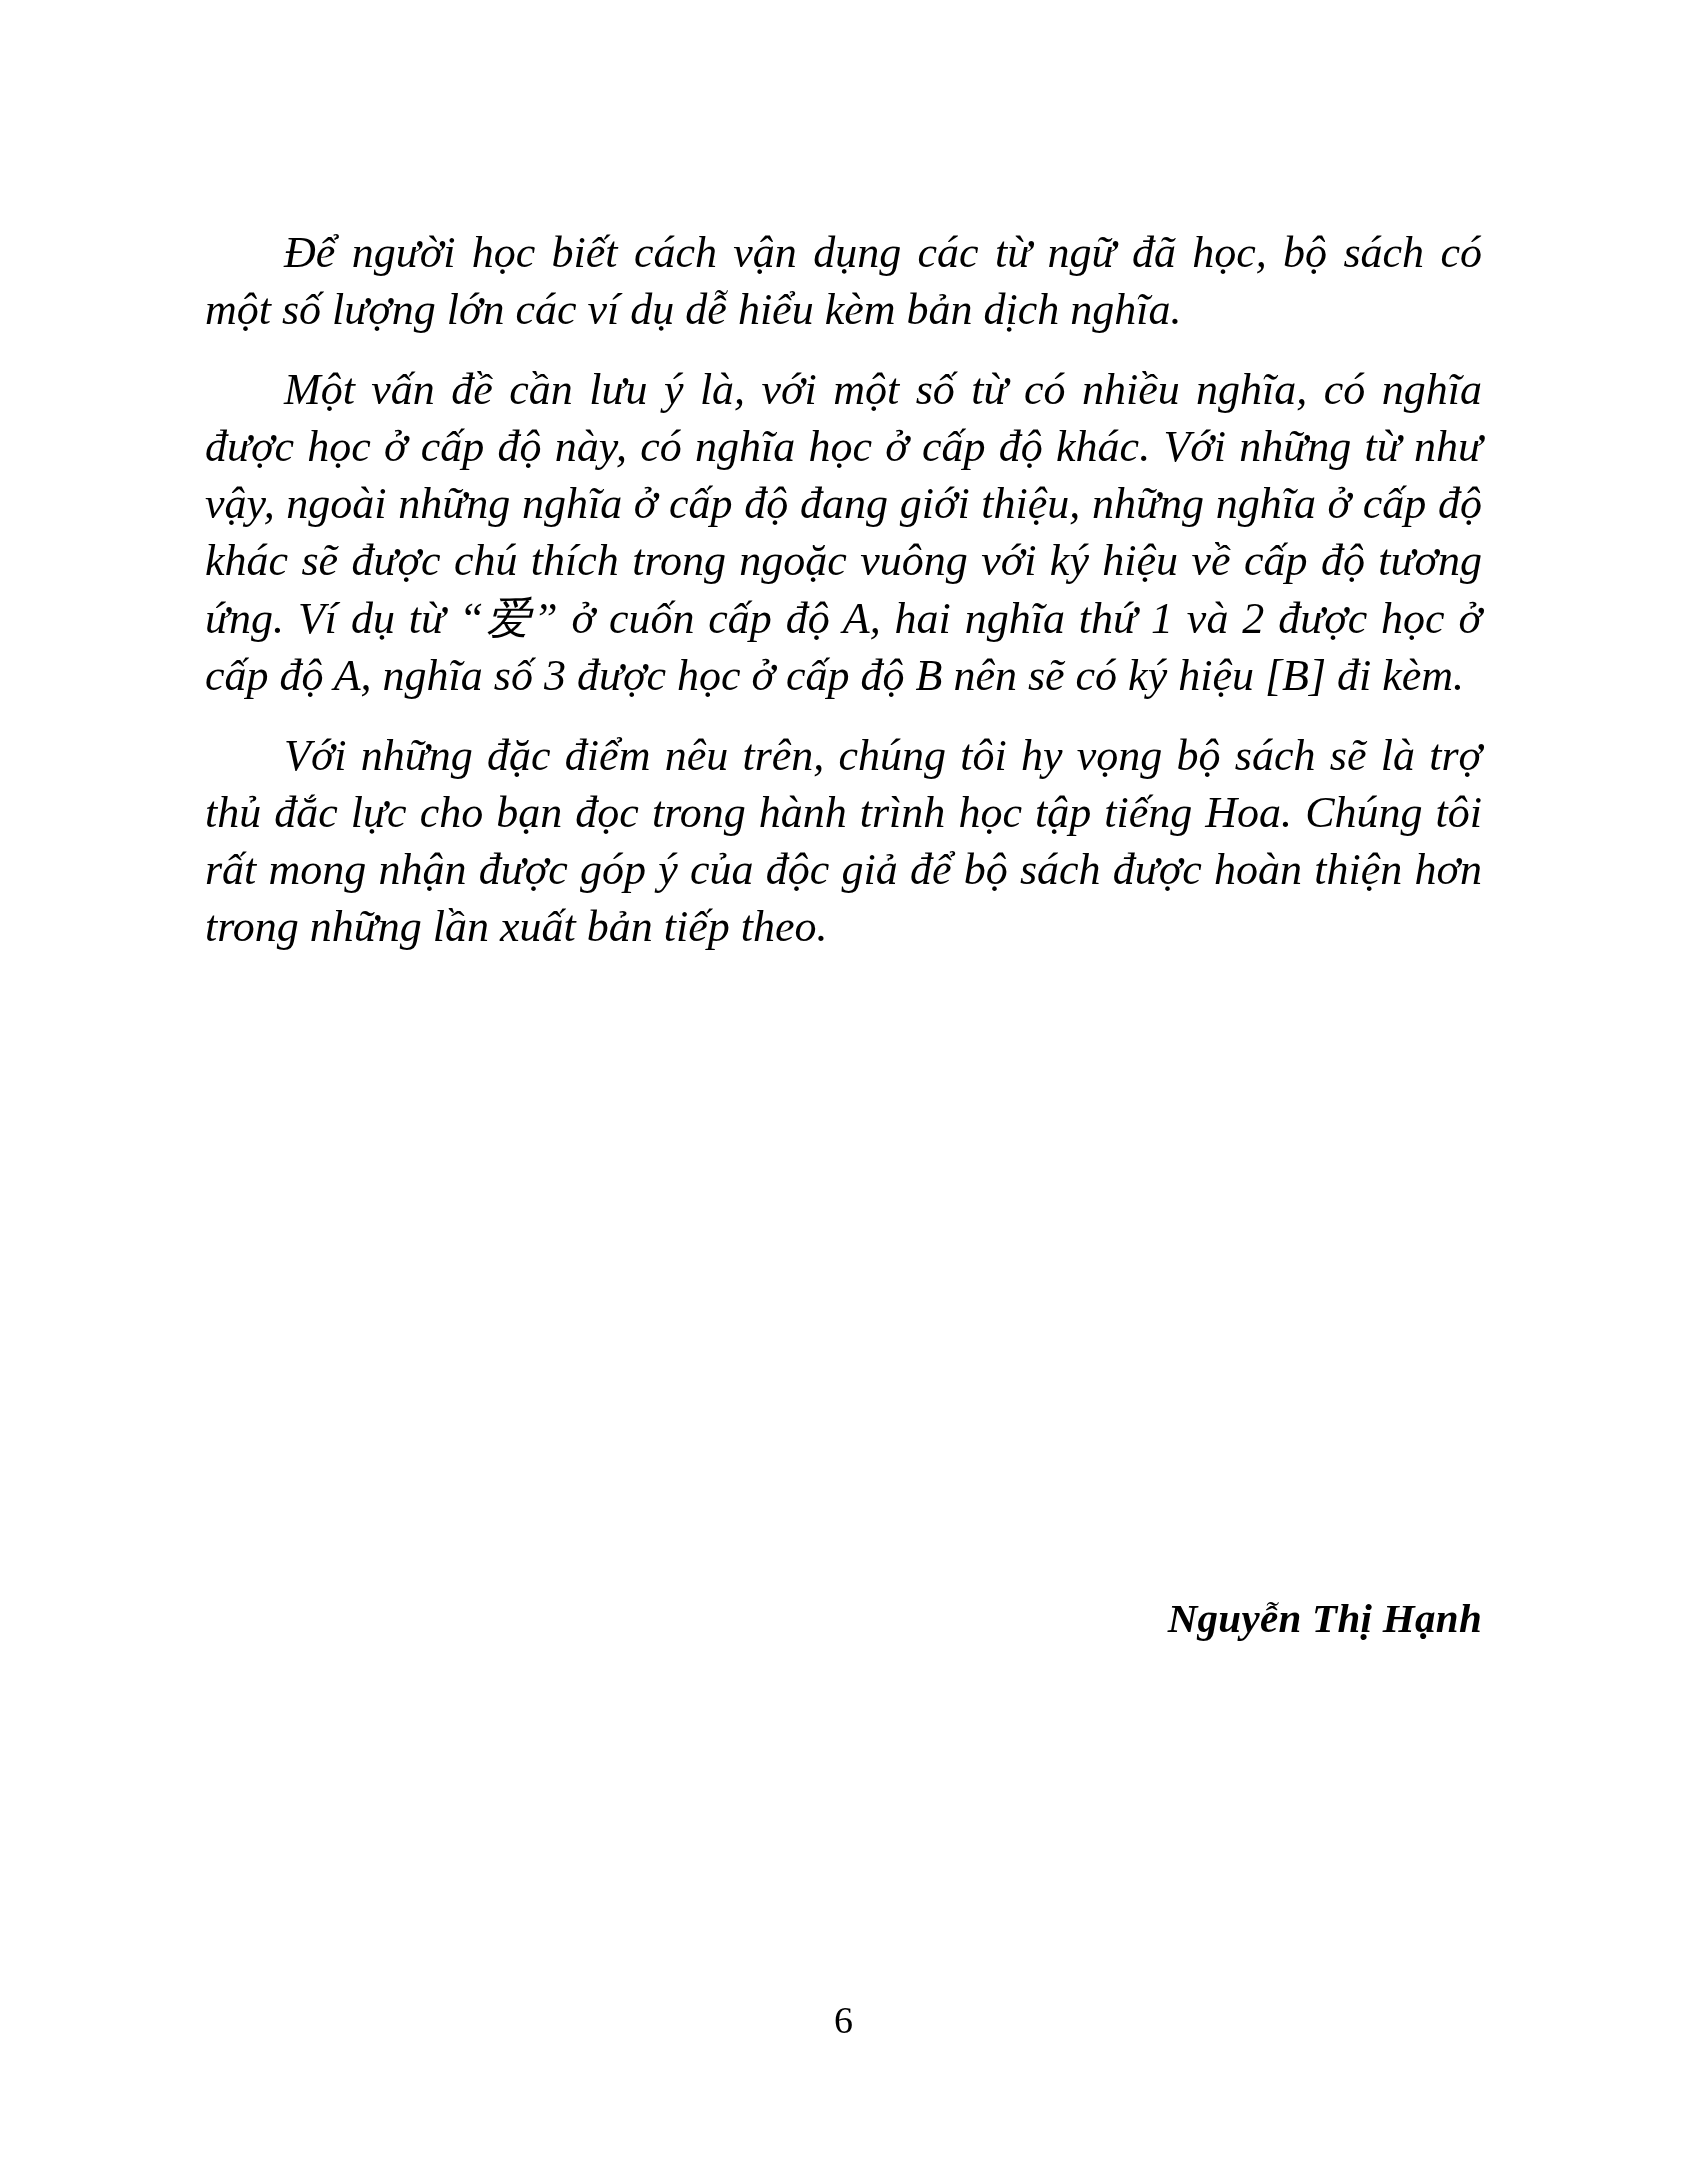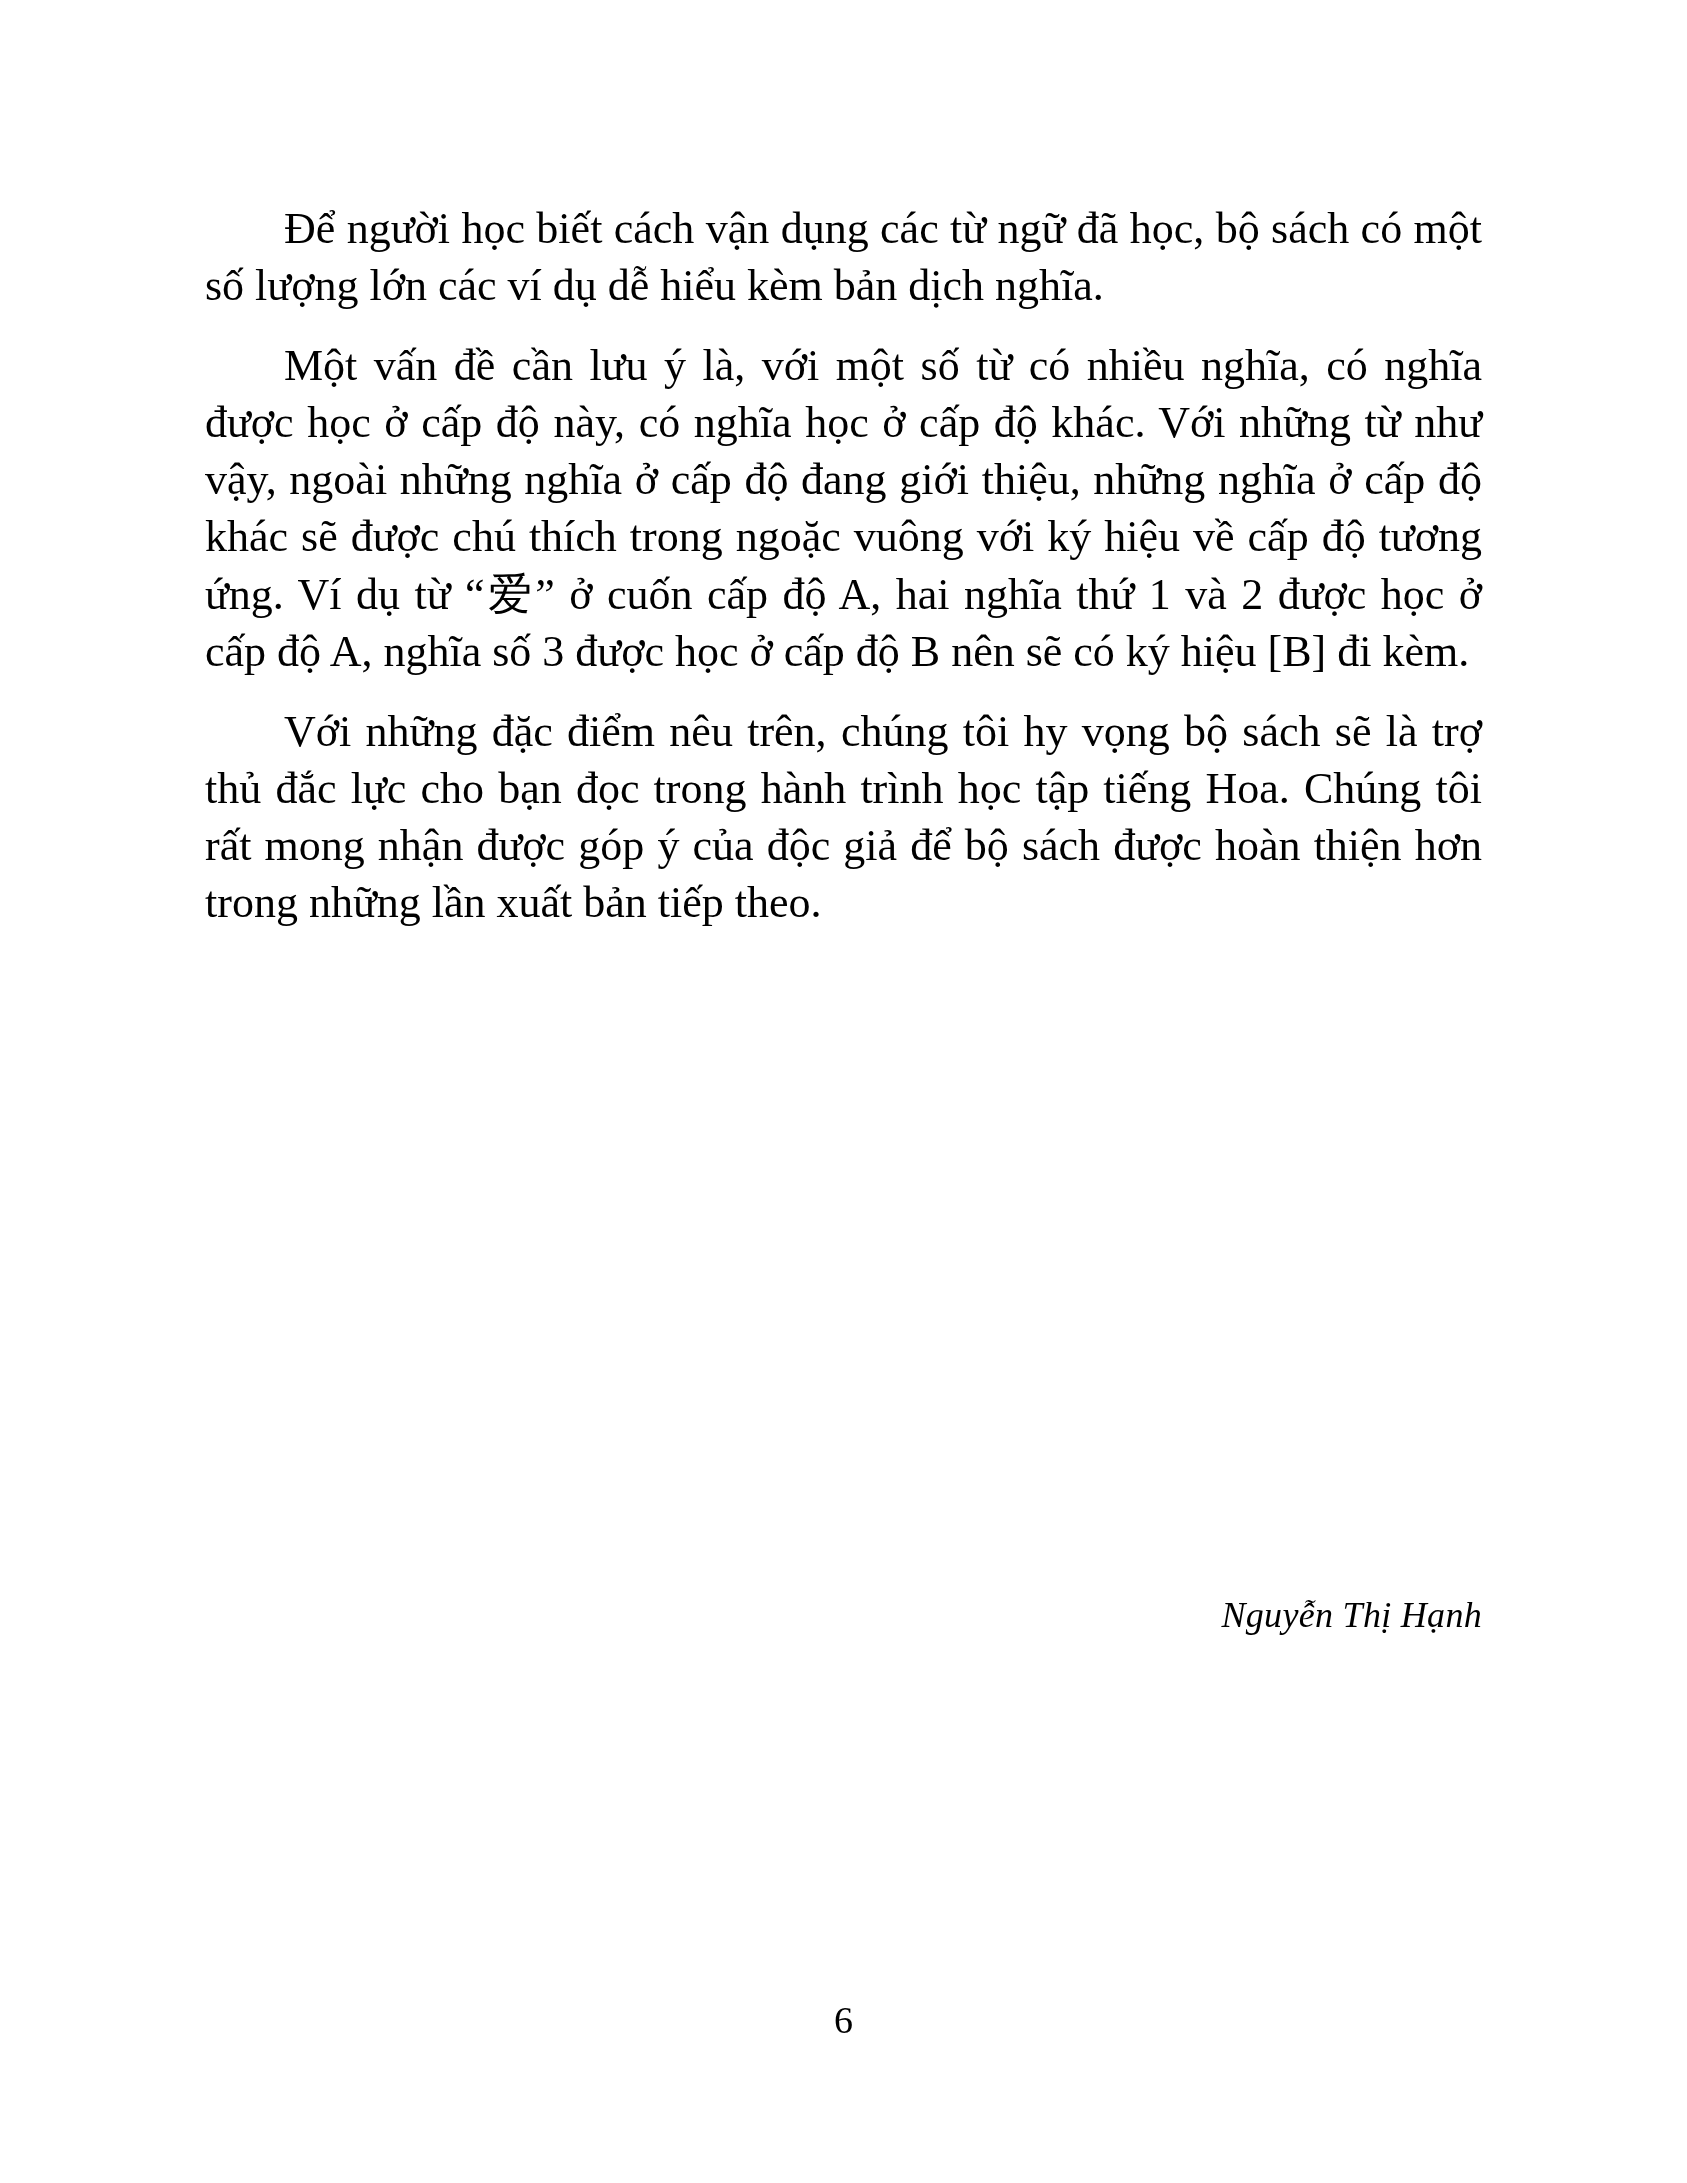--- a/index.html
+++ b/index.html
@@ -17,43 +17,44 @@
   .page {
     position: relative;
     width: 1687px;
     height: 2183px;
     box-sizing: border-box;
     background: #ffffff;
   }
   .text-block {
     position: absolute;
     left: 205px;
-    top: 200px;
+    top: 224px;
     width: 1277px;
+    font-style: italic;
   }
   p.para {
     margin: 0 0 22.5px 0;
     font-size: 44px;
     line-height: 1.30;
     text-align: justify;
     text-justify: inter-word;
     text-indent: 79px;
     font-family: "Liberation Serif", serif;
   }
   p.para:last-of-type {
     margin-bottom: 4px;
   }
   .signature {
     position: absolute;
     left: 205px;
     top: 1594px;
     width: 1277px;
     text-align: right;
-    font-size: 36px;
-    font-weight: normal;
+    font-size: 41px;
+    font-weight: bold;
     font-style: italic;
     font-family: "Liberation Serif", serif;
     letter-spacing: 0.3px;
   }
   .page-number {
     position: absolute;
     left: 0;
     right: 0;
     top: 1998px;
     text-align: center;

